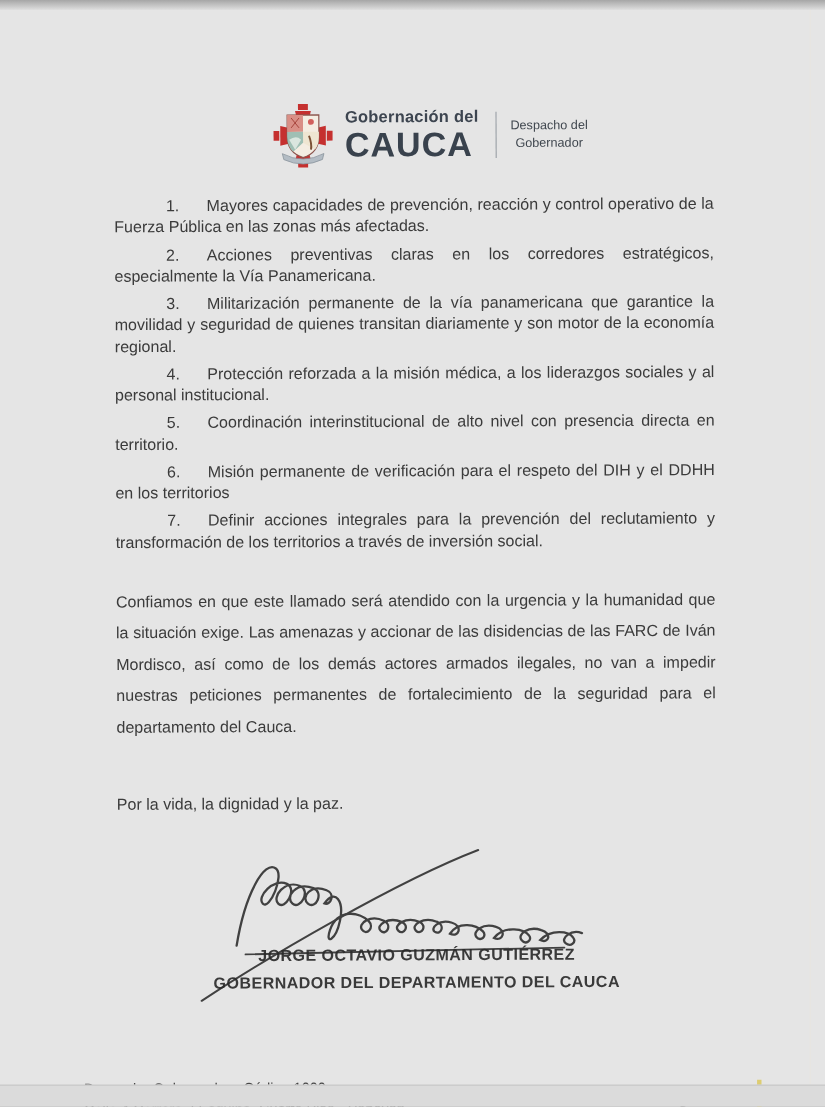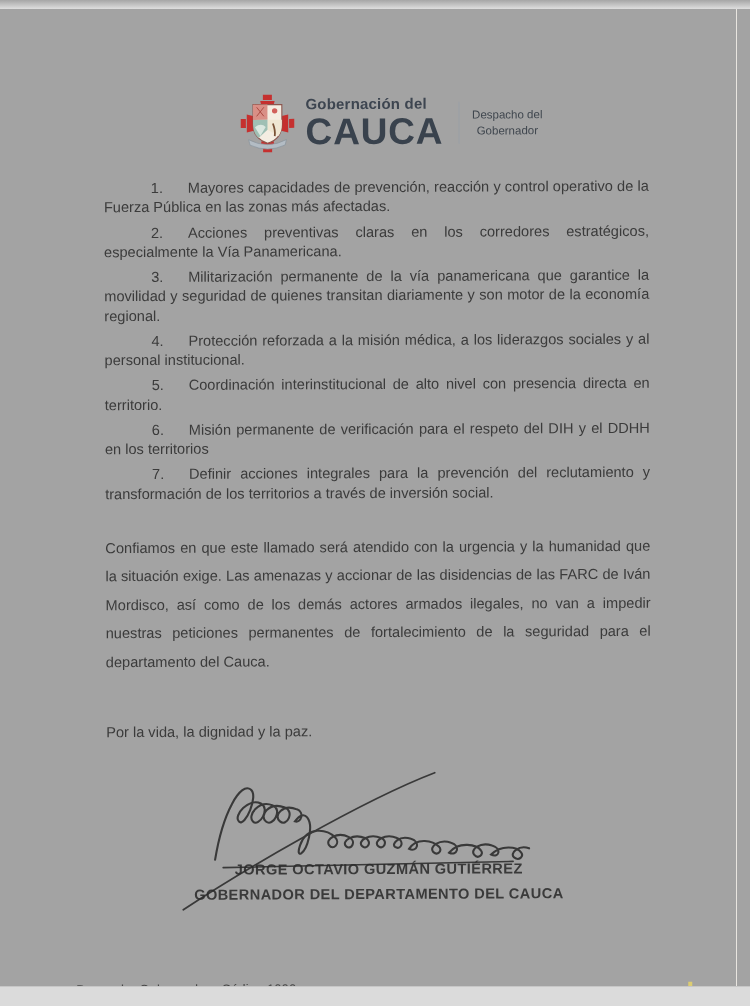--- a/index.html
+++ b/index.html
@@ -1,40 +1,40 @@
 <!DOCTYPE html>
 <html><head>
 <meta charset="utf-8">
 <style>
   html,body{margin:0;padding:0;background:#b9b9b9;}
   .scan{
     position:relative;
     width:750px;height:1006px;
-    background:#a3a3a3;
+    background:#e5e5e5;
     font-family:"Liberation Sans", sans-serif;
     overflow:hidden;
     margin:0 auto;
   }
   .edge-top{position:absolute;top:0;left:0;width:750px;height:9px;
     background:linear-gradient(#a6a6a6,#dedede);z-index:5;}
   .edge-bottom{position:absolute;bottom:0;left:0;width:750px;height:19px;
     background:#dbdbdb;border-top:1px solid #c7c7c7;z-index:5;}
   .page-crease{position:absolute;top:9px;bottom:19px;right:13px;width:1px;
     background:#e8e5e0;z-index:4;}
 
   .content{position:absolute;top:9px;left:0;width:750px;color:#3a3a3a;
     transform:rotate(-0.25deg);transform-origin:50% 0;}
 
   
   .letterhead{display:flex;align-items:center;justify-content:center;
     transform:translateX(16px);margin-top:84px;height:60px;}
   .crest{width:54px;height:60px;margin-right:11px;flex:0 0 auto;}
   .org{line-height:1;}
   .org-top{font-size:15px;font-weight:bold;color:#3d4550;letter-spacing:.2px;}
-  .org-main{font-size:37px;font-weight:bold;color:#39424d;letter-spacing:.8px;margin-top:2px;}
+  .org-main{font-size:31px;font-weight:bold;color:#39424d;letter-spacing:.8px;margin-top:2px;}
   .lh-divider{width:1px;height:42px;background:#9aa0a6;margin:0 13px 0 15px;}
   .office{font-size:11.5px;color:#3f464e;line-height:1.4;text-align:center;}
 
   
   .body{margin:25px 102px 0 103px;font-size:14.6px;color:#3b3b3b;}
   .li{text-align:justify;text-indent:47px;line-height:1.32;margin:0 0 6px 0;}
   .li .num{display:inline-block;width:37px;text-indent:0;}
   .closing{text-align:justify;line-height:1.95;margin:30px 0 0 0;}
   .motto{margin:47px 0 0 0;line-height:1.3;}
 

